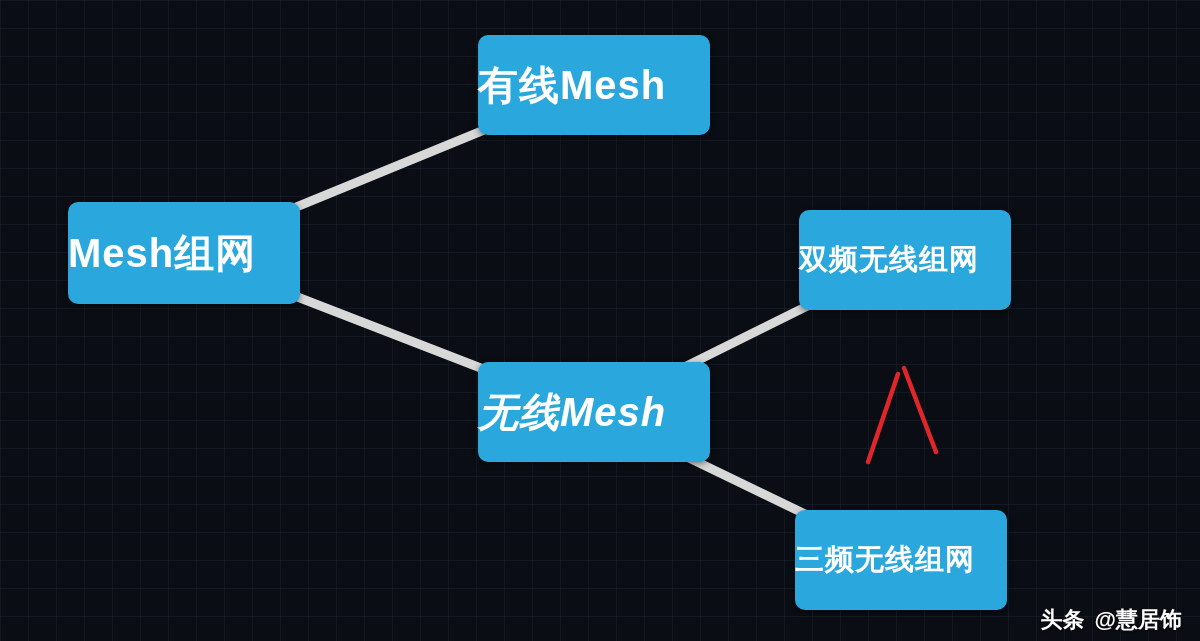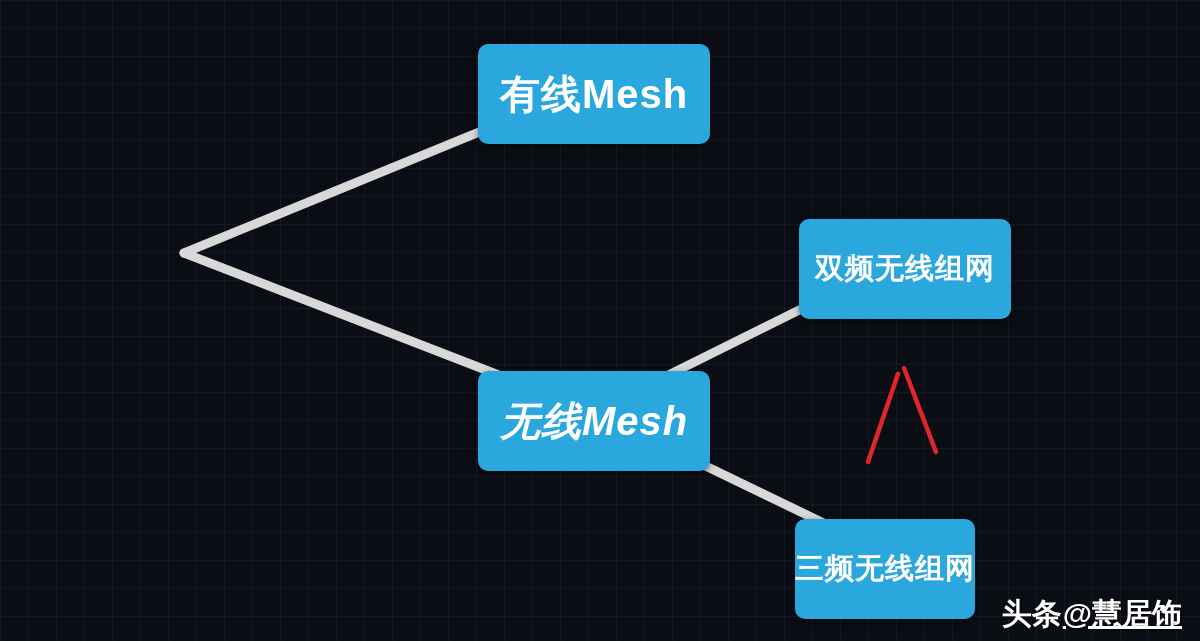--- a/index.html
+++ b/index.html
@@ -27,58 +27,59 @@
     height: 641px;
     pointer-events: none;
   }
   .node {
     position: absolute;
     background: #2aa7dc;
     border-radius: 10px;
     color: #ffffff;
     display: flex;
     align-items: center;
-    justify-content: center;
     font-weight: bold;
     box-shadow: 0 2px 6px rgba(0,0,0,0.45);
     text-align: center;
     letter-spacing: 1px;
-    margin-top: 9px;
   }
   .node-root     { left: 68px;  top: 202px; width: 232px; height: 102px; font-size: 40px; }
   .node-wired    { left: 478px; top: 35px;  width: 232px; height: 100px; font-size: 40px; }
   .node-wireless { left: 478px; top: 362px; width: 232px; height: 100px; font-size: 40px; font-style: italic; }
   .node-dual     { left: 799px; top: 210px; width: 212px; height: 100px; font-size: 29px; }
-  .node-tri      { left: 795px; top: 510px; width: 180px; height: 100px; font-size: 29px; }
+  .node-tri      { left: 795px; top: 510px; width: 212px; height: 100px; font-size: 29px; }
   .watermark {
     position: absolute;
     right: 18px;
     bottom: 6px;
     color: #ffffff;
-    font-size: 30px;
+    font-size: 22px;
     font-weight: bold;
     display: flex;
     align-items: center;
-    gap: 1px;
+    gap: 10px;
     text-shadow: 0 1px 2px rgba(0,0,0,0.6);
   }
-  .watermark .handle { font-weight: bold; text-decoration: underline; }
+  .watermark .handle { font-weight: bold; }
 </style>
 </head>
 <body>
 
 <div class="canvas">
 
   <svg class="connectors" viewBox="0 0 1200 641">
     <line x1="184" y1="253" x2="594" y2="85" stroke="#d8d8d8" stroke-width="9" stroke-linecap="round"></line>
     <line x1="184" y1="253" x2="594" y2="412" stroke="#d8d8d8" stroke-width="9" stroke-linecap="round"></line>
     <line x1="594" y1="412" x2="900" y2="260" stroke="#d8d8d8" stroke-width="9" stroke-linecap="round"></line>
     <line x1="594" y1="412" x2="900" y2="560" stroke="#d8d8d8" stroke-width="9" stroke-linecap="round"></line>
   </svg>
 
+  <div class="node node-root">
+    <span>Mesh组网</span>
+  </div>
 
   <div class="node node-wired">
     <span>有线Mesh</span>
   </div>
 
   <div class="node node-wireless">
     <span>无线Mesh</span>
   </div>
 
   <div class="node node-dual">

